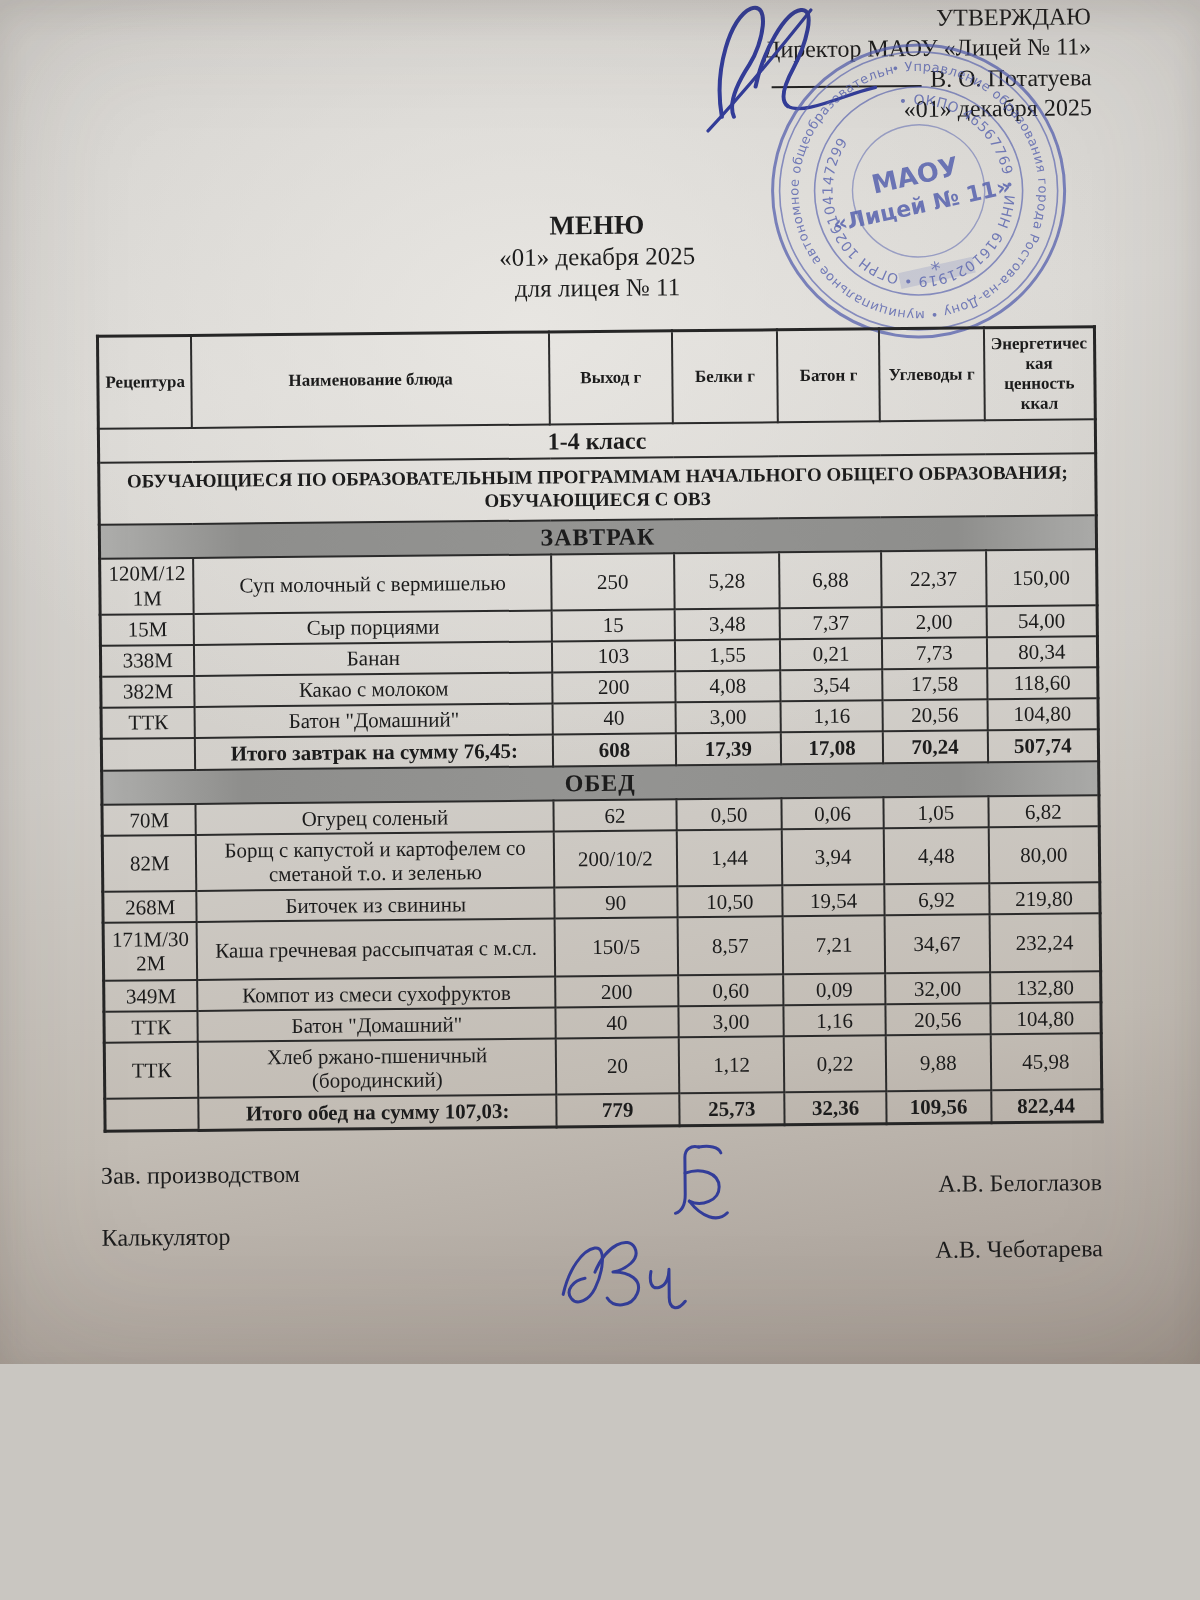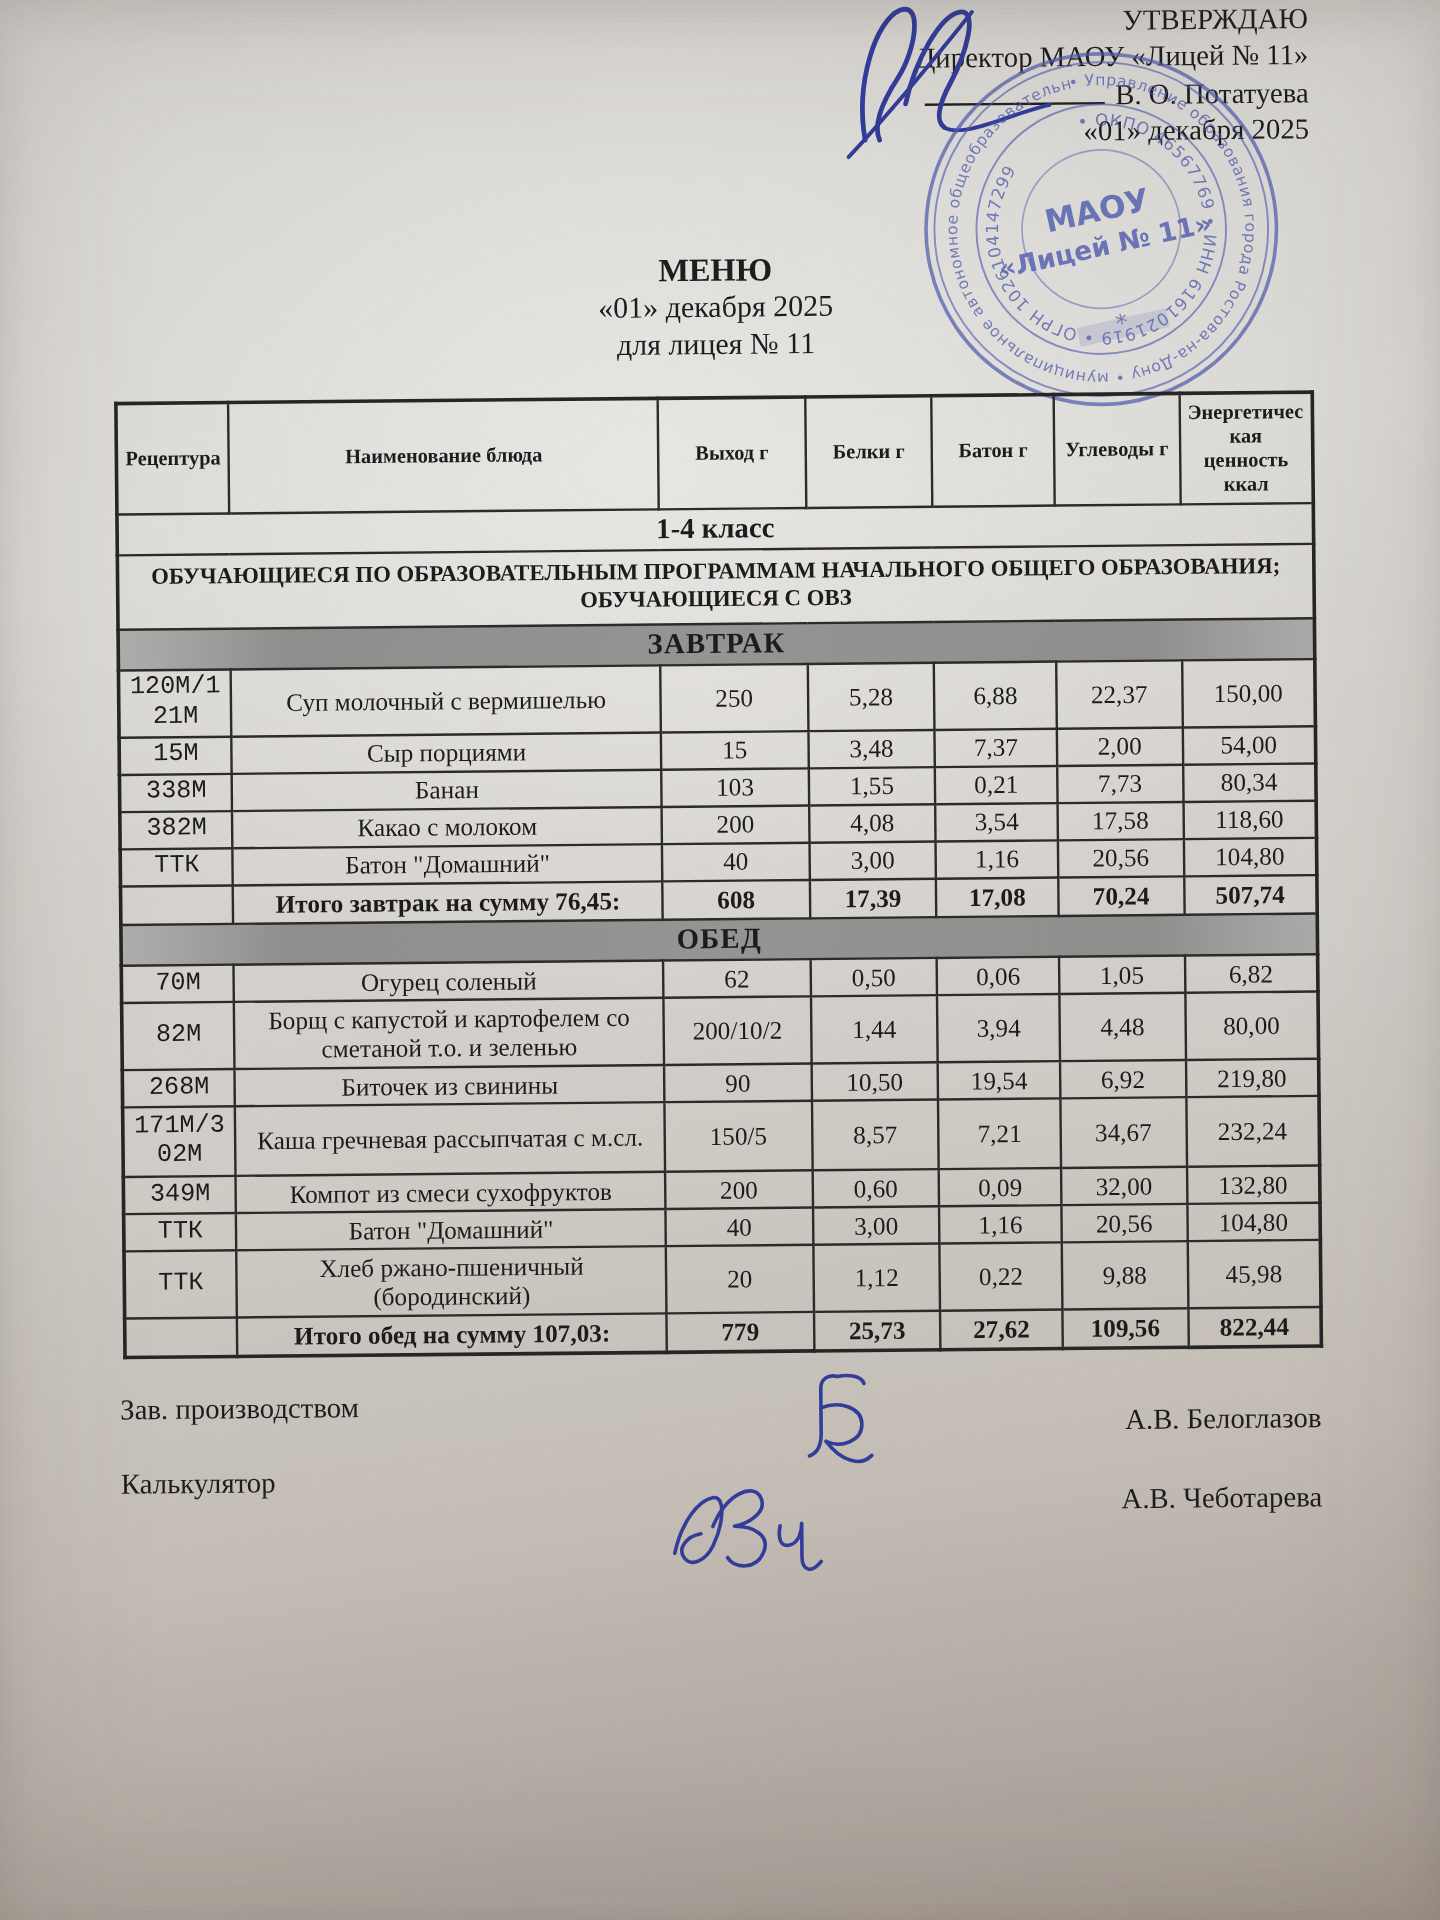--- a/index.html
+++ b/index.html
@@ -1,17 +1,17 @@
 <!DOCTYPE html>
 <html><head>
 <meta charset="utf-8">
 <style>
   html,body{margin:0;padding:0;background:#c9c6c1;}
   .photo{
-    position:relative;width:1200px;height:1600px;overflow:hidden;
+    position:relative;width:1200px;height:1364px;overflow:hidden;
     font-family:"Liberation Serif","DejaVu Serif",serif;color:#1d1d1d;
     background:
       radial-gradient(ellipse 980px 760px at 44% 24%, rgba(234,232,228,.85) 0%, rgba(234,232,228,0) 62%),
       linear-gradient(172deg,#d3d1cd 0%,#dad8d4 28%,#d2cfca 52%,#c2bcb4 76%,#aba29a 94%,#a1978e 100%);
   }
   .photo::after{content:"";position:absolute;inset:0;pointer-events:none;
     box-shadow:inset 0 0 140px rgba(70,60,50,.14), inset 0 14px 30px rgba(70,60,50,.10);}
   .sheet{position:absolute;inset:0;transform:rotate(-0.55deg);transform-origin:50% 40%;}
 
   
@@ -30,21 +30,21 @@
   .ink{position:absolute;pointer-events:none;}
   .ink path{fill:none;stroke:#333d99;stroke-linecap:round;stroke-linejoin:round;}
 
   
   table.menu{position:absolute;left:98px;top:330px;width:1000px;border-collapse:collapse;
     font-size:21px;color:#1c1c1c;}
   table.menu td,table.menu th{border:2px solid #2b2b2b;padding:2px 6px;vertical-align:middle;text-align:center;line-height:1.18;}
   table.menu{border:3px solid #262626;}
   th.colhead{font-weight:bold;font-size:17px;line-height:1.32;}
   td.dish{text-align:left;padding-left:9px;}
-  td.code{word-break:break-all;line-height:1.05;font-family:Liberation Mono, monospace;}
+  td.code{word-break:break-all;line-height:1.05;}
   tr.hdr{height:92px;}
   tr.classrow{height:32px;font-weight:bold;font-size:24px;}
   tr.catrow{height:62px;font-weight:bold;font-size:19px;}
   tr.band{height:32px;}
   tr.band td{font-weight:bold;font-size:24px;letter-spacing:1px;
     background:linear-gradient(90deg,#aeaeac 0%,#8e8e8c 14%,#949492 50%,#8e8e8c 86%,#ababa9 100%);}
   tr.r1{height:31px;}
   tr.r2{height:56px;}
   tr.r2b{height:58px;}
   tr.total{height:32px;font-weight:bold;}
@@ -254,21 +254,21 @@
         <td>1,12</td>
         <td>0,22</td>
         <td>9,88</td>
         <td>45,98</td>
       </tr>
       <tr class="total">
         <td></td>
         <td class="dish">Итого обед на сумму 107,03:</td>
         <td>779</td>
         <td>25,73</td>
-        <td>27,62</td>
+        <td>32,36</td>
         <td>109,56</td>
         <td>822,44</td>
       </tr>
     </tbody>
       </table>
 
     <div class="froles" style="top:1158px;">Зав. производством</div>
     <div class="fnames" style="top:1174px;">А.В. Белоглазов</div>
     <div class="froles" style="top:1220px;">Калькулятор</div>
     <div class="fnames" style="top:1240px;">А.В. Чеботарева</div>

